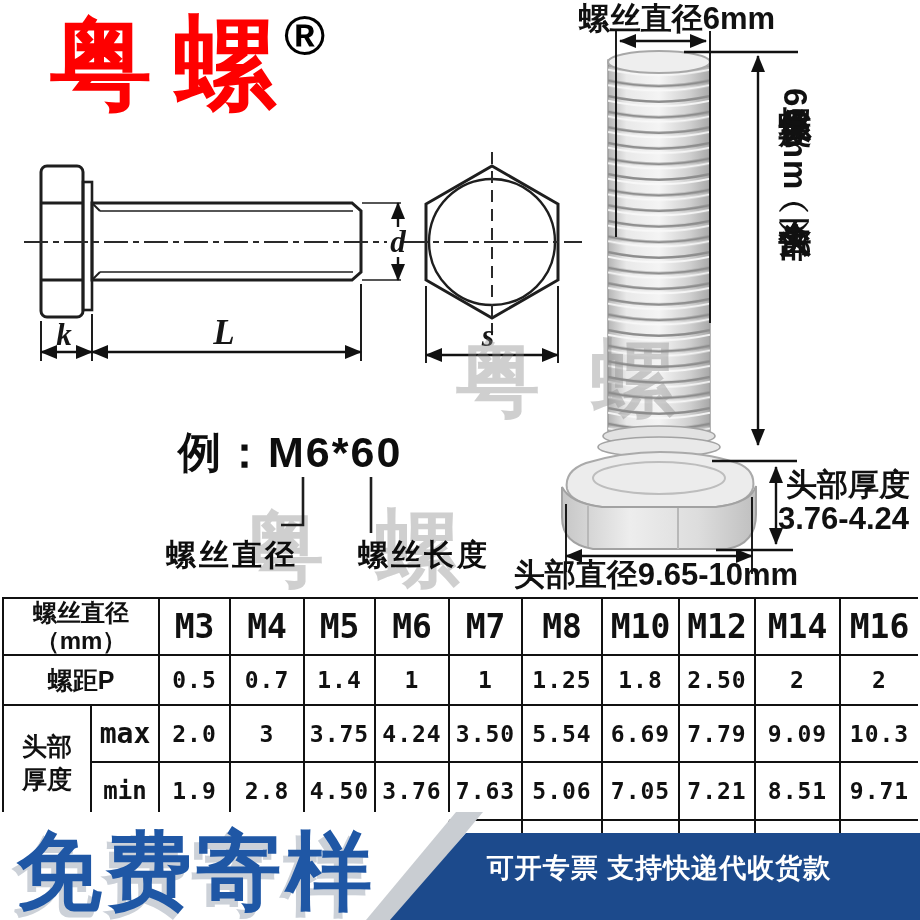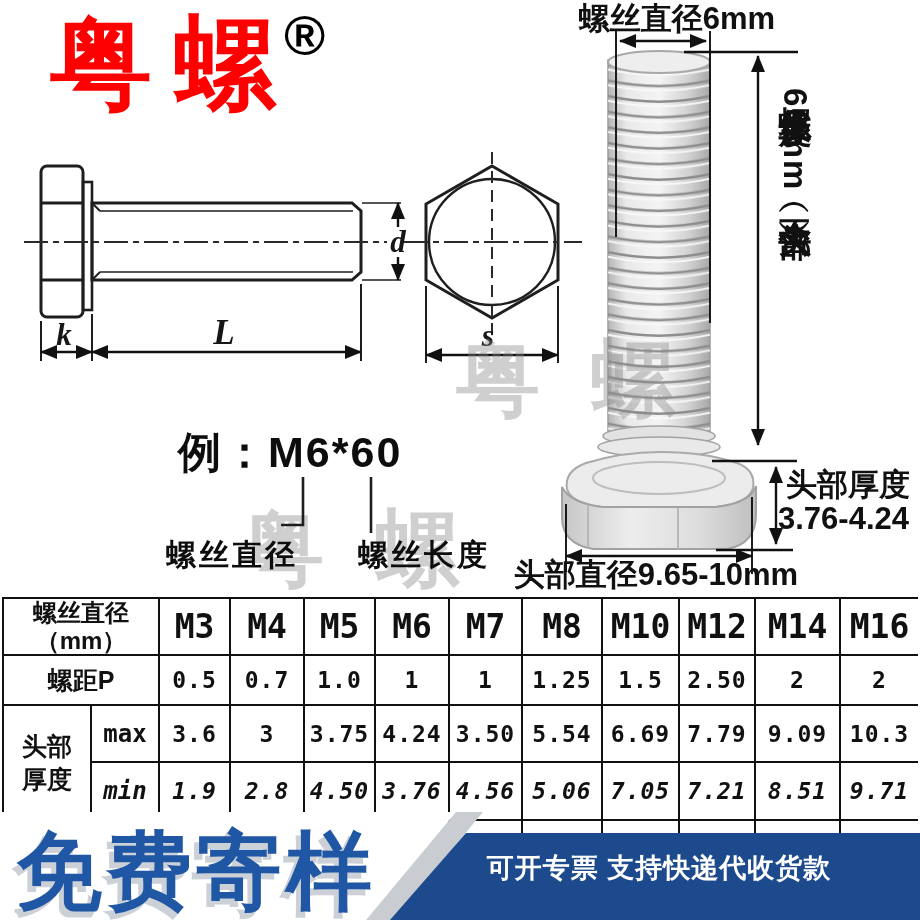--- a/index.html
+++ b/index.html
@@ -25,21 +25,21 @@
   .exlab{font-size:30px;font-weight:900;fill:#0d0d0d;letter-spacing:3px;}
   .wm{font-size:84px;font-weight:700;fill:#8a8a8a;opacity:.40;letter-spacing:14px;}
   
   .spec{position:absolute;left:2px;top:597px;width:916px;height:236px;overflow:hidden;}
   .spec table{border-collapse:collapse;width:916px;table-layout:fixed;}
   .spec td{border:2px solid #111;text-align:center;vertical-align:middle;padding:0;background:#fff;}
   .cn{font-size:25px;font-weight:700;}
   .corner{font-size:24px;font-weight:700;line-height:1.15;}
   .mh{font-size:33px;font-weight:700;font-family:"DejaVu Sans Mono",monospace;}
   .num{font-size:23px;font-weight:700;font-family:"DejaVu Sans Mono",monospace;letter-spacing:1px;}
-  .r1{height:46px;} .r2{height:50px;} .r3{height:57px;} .r4{height:58px;font-style:italic;} .r5{height:60px;}
+  .r1{height:46px;} .r2{height:50px;} .r3{height:57px;} .r4{height:58px;} .r5{height:60px;}
   
   .footer{position:absolute;left:0;top:812px;width:920px;height:108px;}
   .f-white{position:absolute;left:0;top:0;width:920px;height:108px;background:#fff;
            clip-path:polygon(0 0,456px 0,366px 108px,0 108px);}
   .f-gray{position:absolute;left:0;top:0;width:920px;height:108px;background:#c9cdd2;
           clip-path:polygon(456px 0,483px 0,393px 108px,366px 108px);}
   .f-blue{position:absolute;left:0;top:0;width:920px;height:108px;background:#1c4a8c;
           clip-path:polygon(466px 21px,920px 21px,920px 108px,390px 108px);}
   .f-sample{position:absolute;left:16px;top:2px;font-size:86px;font-weight:900;color:#1f57a5;
             letter-spacing:4px;white-space:nowrap;text-shadow:-5px 6px 0 #ccd1d8;}
@@ -194,53 +194,53 @@
         <td class="mh">M8</td>
         <td class="mh">M10</td>
         <td class="mh">M12</td>
         <td class="mh">M14</td>
         <td class="mh">M16</td>
       </tr>
       <tr class="r2">
         <td colspan="2" class="cn">螺距P</td>
         <td class="num">0.5</td>
         <td class="num">0.7</td>
-        <td class="num">1.0</td>
+        <td class="num">1.4</td>
         <td class="num">1</td>
         <td class="num">1</td>
         <td class="num">1.25</td>
-        <td class="num">1.5</td>
+        <td class="num">1.8</td>
         <td class="num">2.50</td>
         <td class="num">2</td>
         <td class="num">2</td>
       </tr>
       <tr class="r3">
         <td rowspan="2" class="cn">
           <div>头部</div>
           <div>厚度</div>
         </td>
-        <td class="mh" style="font-size:24px">max</td>
-        <td class="num">3.6</td>
+        <td class="mh" style="font-size:28px">max</td>
+        <td class="num">2.0</td>
         <td class="num">3</td>
         <td class="num">3.75</td>
         <td class="num">4.24</td>
         <td class="num">3.50</td>
         <td class="num">5.54</td>
         <td class="num">6.69</td>
         <td class="num">7.79</td>
         <td class="num">9.09</td>
         <td class="num">10.3</td>
       </tr>
       <tr class="r4">
         <td class="mh" style="font-size:24px">min</td>
         <td class="num">1.9</td>
         <td class="num">2.8</td>
         <td class="num">4.50</td>
         <td class="num">3.76</td>
-        <td class="num">4.56</td>
+        <td class="num">7.63</td>
         <td class="num">5.06</td>
         <td class="num">7.05</td>
         <td class="num">7.21</td>
         <td class="num">8.51</td>
         <td class="num">9.71</td>
       </tr>
       <tr class="r5">
         <td colspan="2"></td>
             <td></td>
             <td></td>

